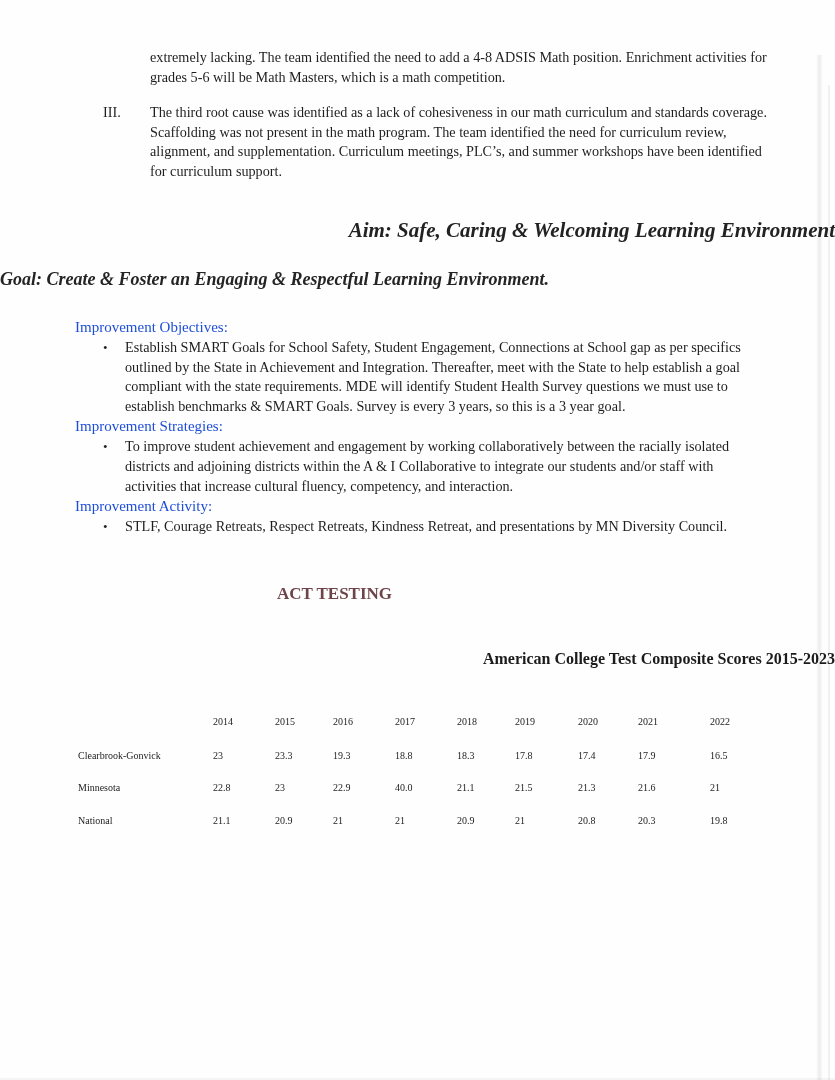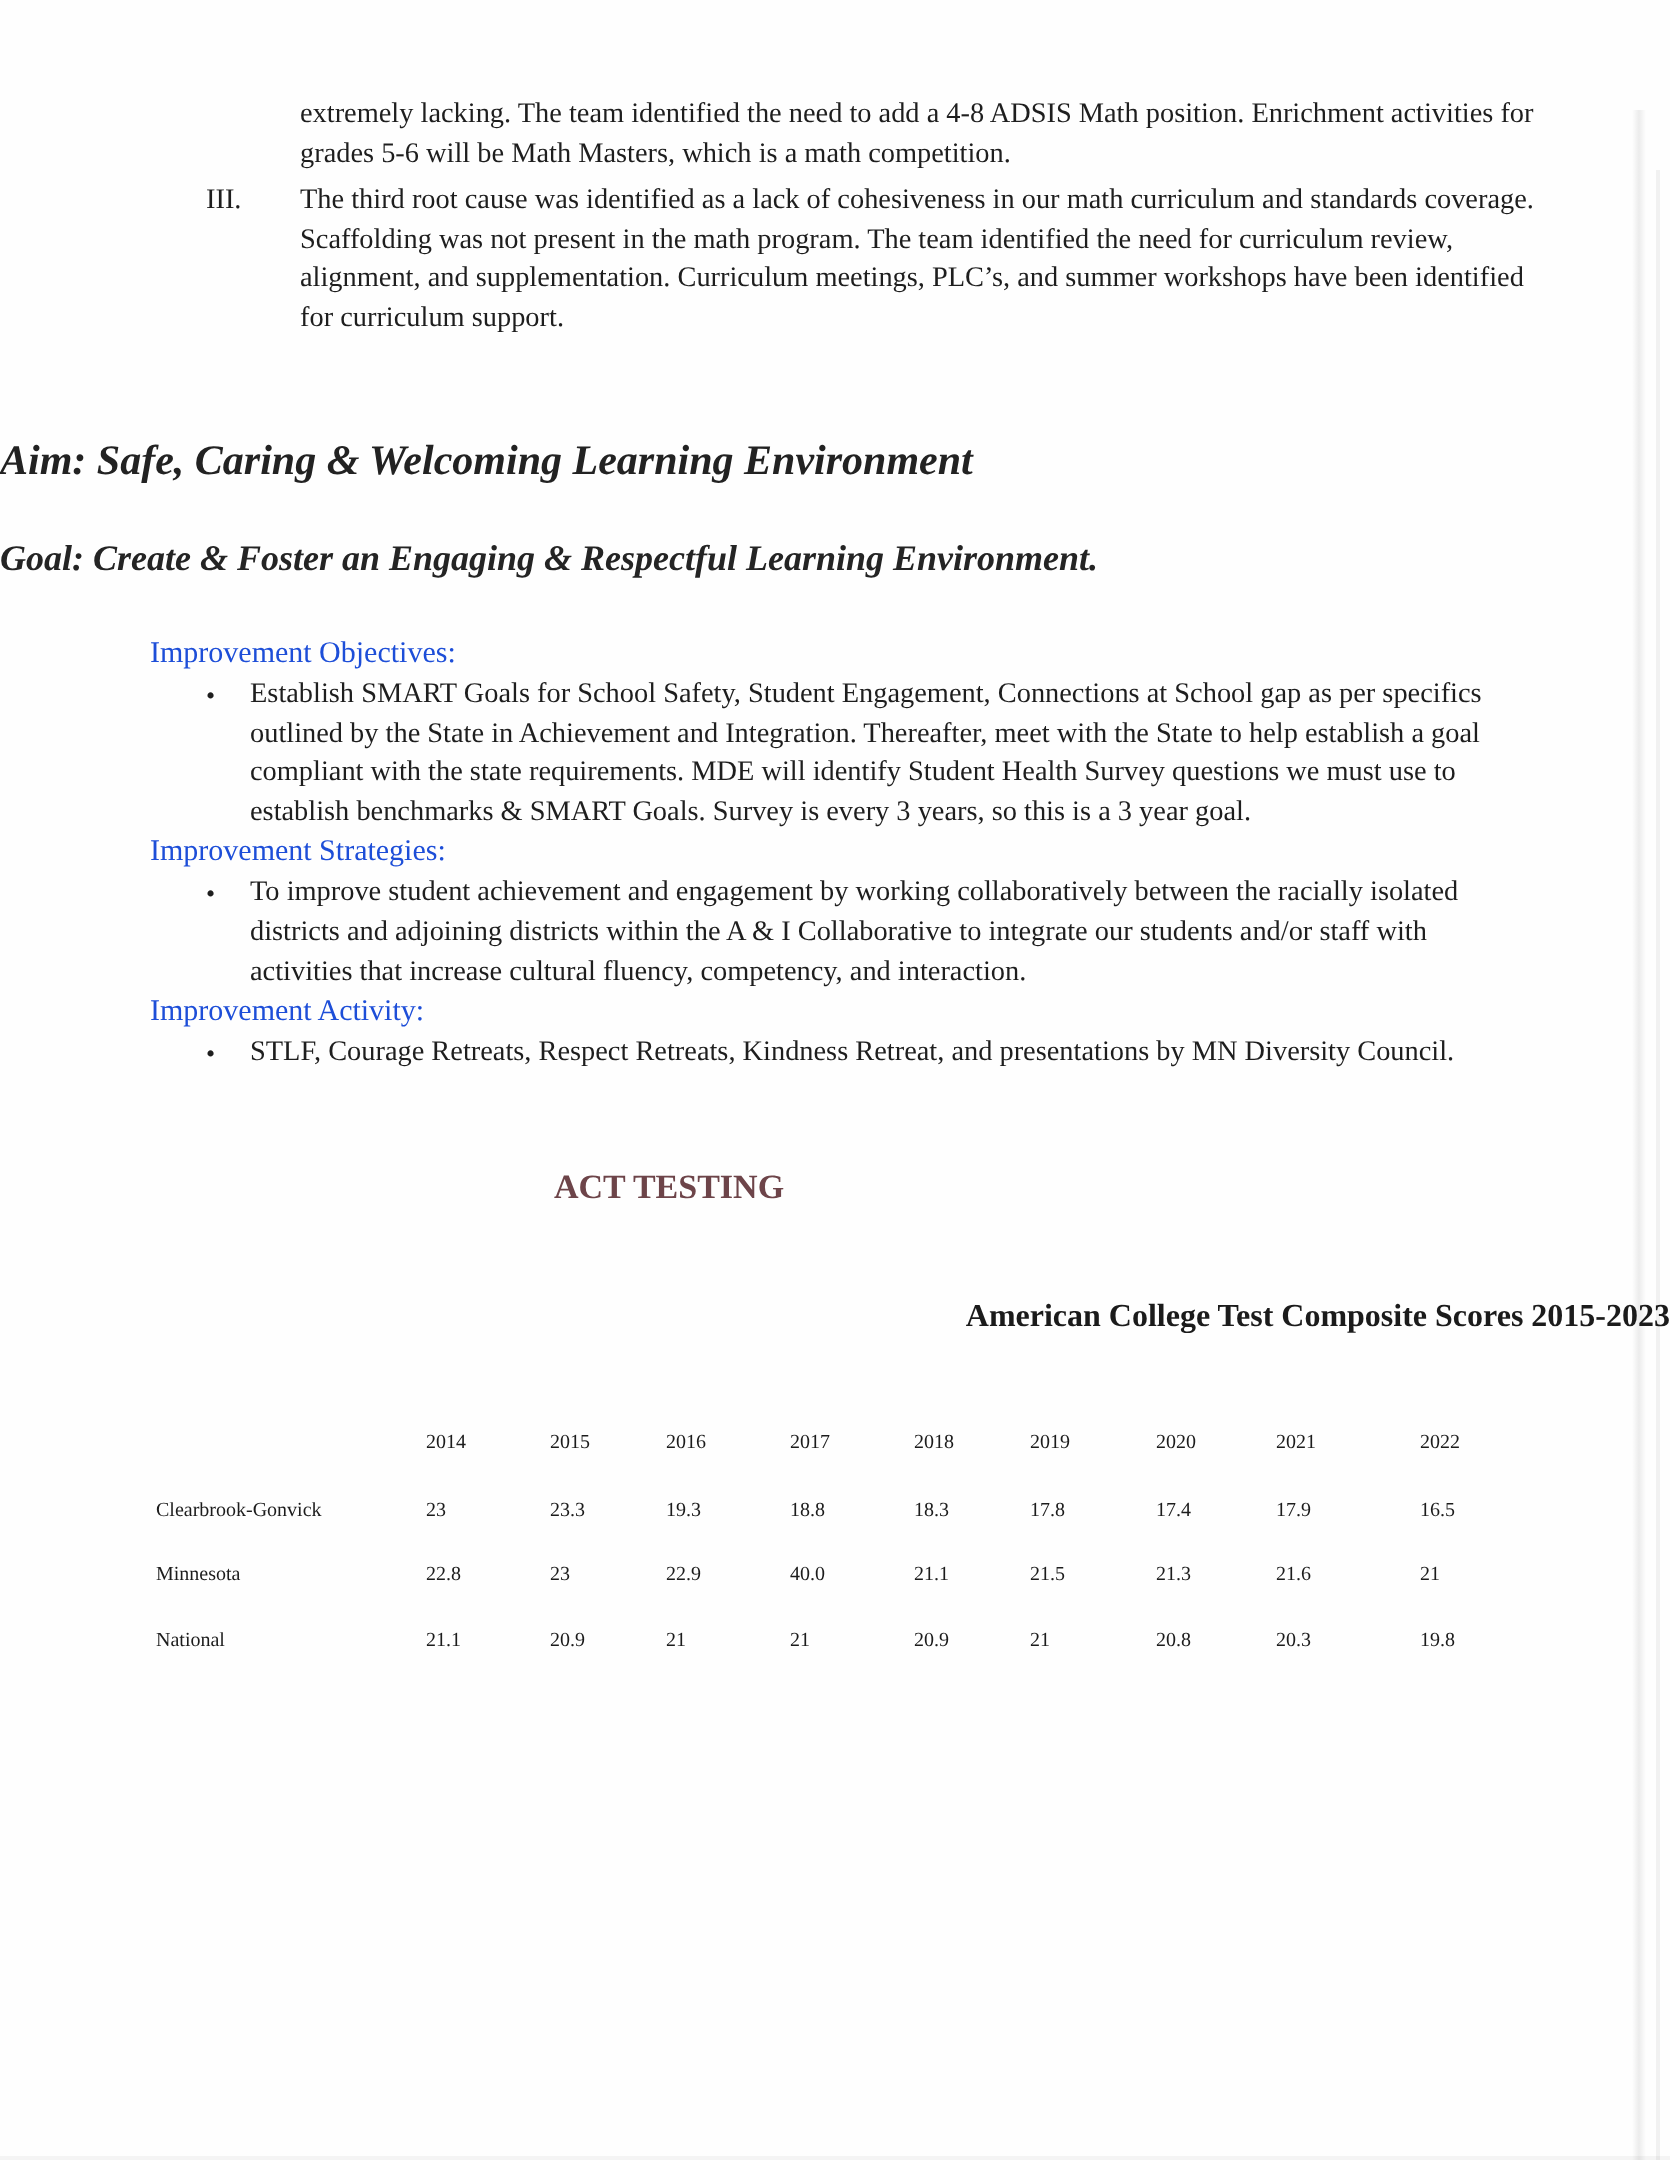--- a/index.html
+++ b/index.html
@@ -20,21 +20,21 @@
   
   .intro {
     position: absolute;
     left: 103px;
     top: 48px;
     width: 672px;
     font-size: 14.2px;
     line-height: 19.6px;
   }
   .intro .lead {
-    margin: 0 0 4px 47px;
+    margin: 0 0 16px 47px;
     width: 620px;
   }
   .intro .numbered-item {
     position: relative;
     margin-top: 0;
   }
   .intro .num {
     position: absolute;
     left: 0;
     top: 0;
@@ -43,21 +43,21 @@
     margin-left: 47px;
     width: 620px;
   }
 
   
   .aim-heading {
     position: absolute;
     left: 0;
     top: 218px;
     width: 835px;
-    text-align: left;
+    text-align: right;
     font-size: 21px;
     font-weight: bold;
     font-style: italic;
     color: #222222;
   }
   .goal-heading {
     position: absolute;
     left: 0;
     top: 269px;
     width: 835px;

